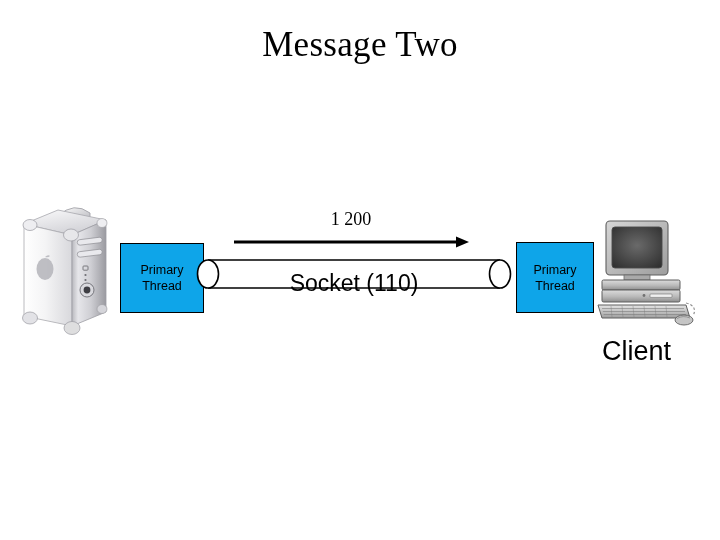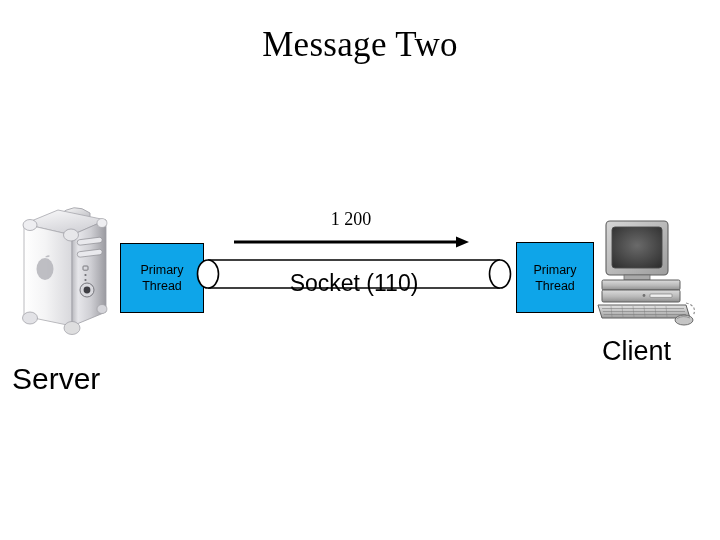--- a/index.html
+++ b/index.html
@@ -216,21 +216,20 @@
       <ellipse cx="88" cy="21" rx="5" ry="4.5" fill="#eeeef1" stroke="#9a9aa0" stroke-width="0.6"></ellipse>
       <ellipse cx="88" cy="107" rx="5" ry="4.5" fill="#d5d5da" stroke="#9a9aa0" stroke-width="0.6"></ellipse>
     </svg>
   </div>
 
   <div class="thread-box" id="thread-box-server">
     <span class="thread-label">Primary
 Thread</span>
   </div>
 
-  <div class="endpoint-caption" id="caption-server">Server</div>
 
   <div class="flow-arrow-label">1 200</div>
 
   <div class="flow-arrow" aria-label="message flow arrow pointing right">
     <svg viewBox="0 0 238 16" xmlns="http://www.w3.org/2000/svg">
       <line x1="2" y1="8" x2="226" y2="8" stroke="#000000" stroke-width="3.2" stroke-linecap="butt"></line>
       <path d="M224 2.5 L237 8 L224 13.5 Z" fill="#000000"></path>
     </svg>
   </div>
 

